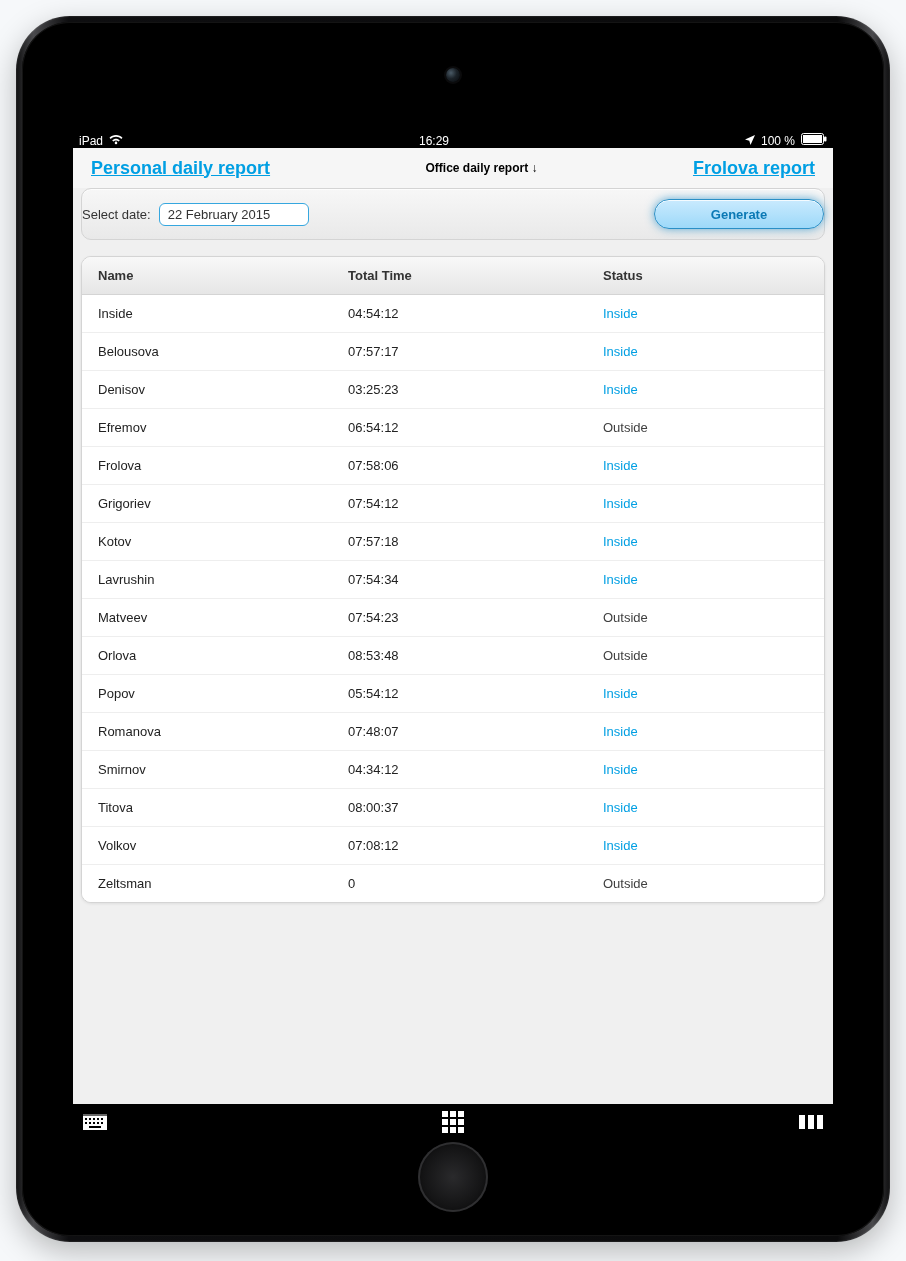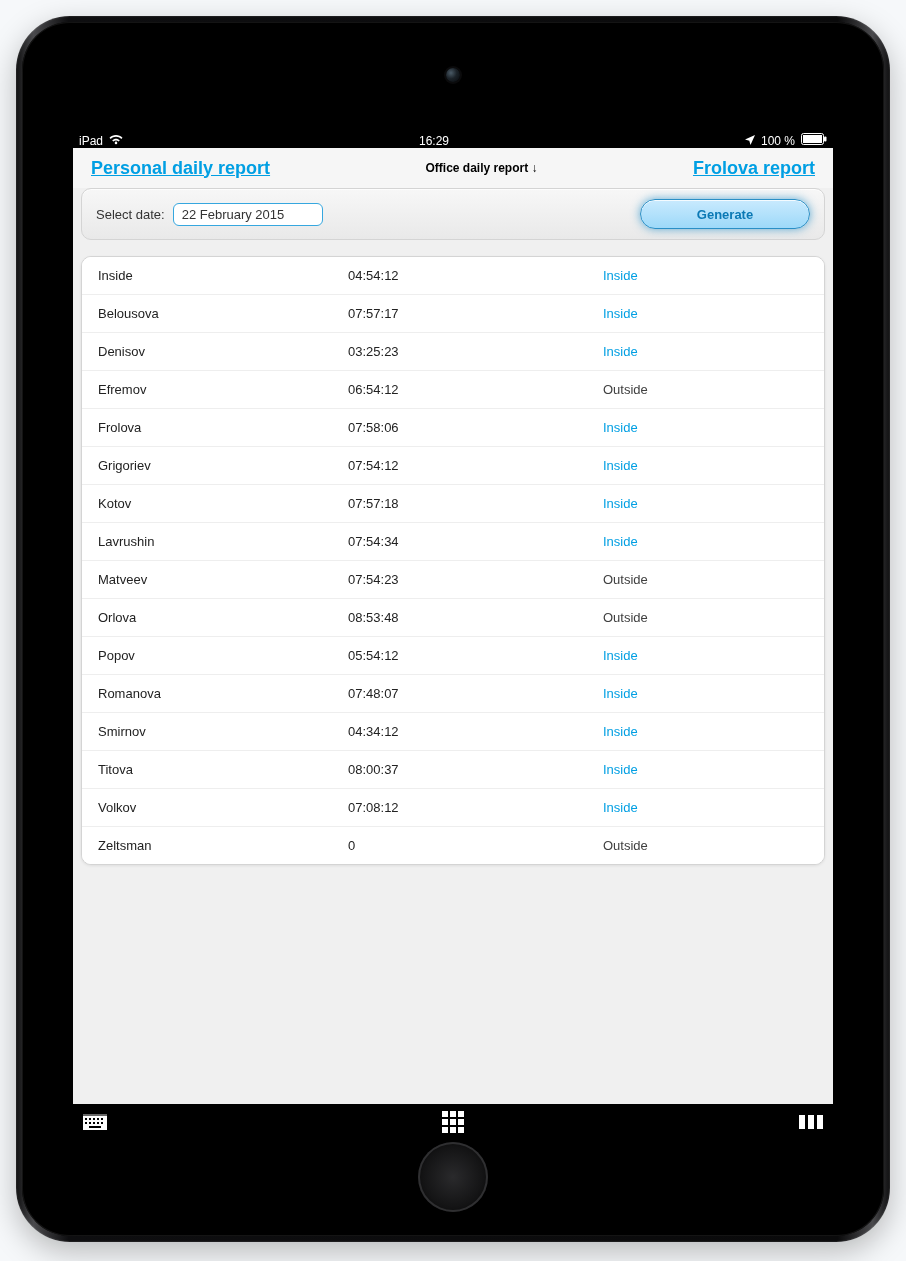--- a/index.html
+++ b/index.html
@@ -48,21 +48,21 @@
     height: 40px; display:flex; align-items:center; justify-content:space-between;
     padding: 16px 18px; background: #f6f6f6;
   }
   .nav-link { color:#009fe3; font-size:18px; font-weight:700; text-decoration:underline; cursor:pointer; }
   .nav-title { color:#000; font-size:12px; font-weight:700; }
 
   .toolbar {
     margin: 0 8px 10px 8px;
     border:1px solid #d4d4d4; border-radius:10px;
     background: linear-gradient(#f7f7f7,#e9e9e9);
-    padding: 10px 14px;
+    padding: 10px 0;
     display:flex; align-items:center; gap:8px;
     box-shadow: inset 0 1px 0 rgba(255,255,255,0.7);
   }
   .toolbar label { font-size:13px; color:#333; }
   .date-input {
     border:1px solid #36a7df; border-radius:6px; background:#fff;
     padding:3px 8px; font-size:13px; width:150px; color:#333;
   }
   .spacer { flex:1; }
   .gen-btn {
@@ -155,20 +155,25 @@
       </div>
 
       <div class="toolbar">
         <label>Select date:</label>
         <input class="date-input" type="text" value="22 February 2015" style="">
         <div class="spacer"></div>
         <button class="gen-btn">Generate</button>
       </div>
 
       <div class="table">
+        <div class="thead">
+          <div class="col-name">Name</div>
+          <div class="col-time">Total Time</div>
+          <div class="col-status">Status</div>
+        </div>
         <div id="rows">
             <div class="row">
               <div class="col-name">Inside</div>
               <div class="col-time">04:54:12</div>
               <div class="col-status status-inside">Inside</div>
             </div>
             <div class="row">
               <div class="col-name">Belousova</div>
               <div class="col-time">07:57:17</div>
               <div class="col-status status-inside">Inside</div>

